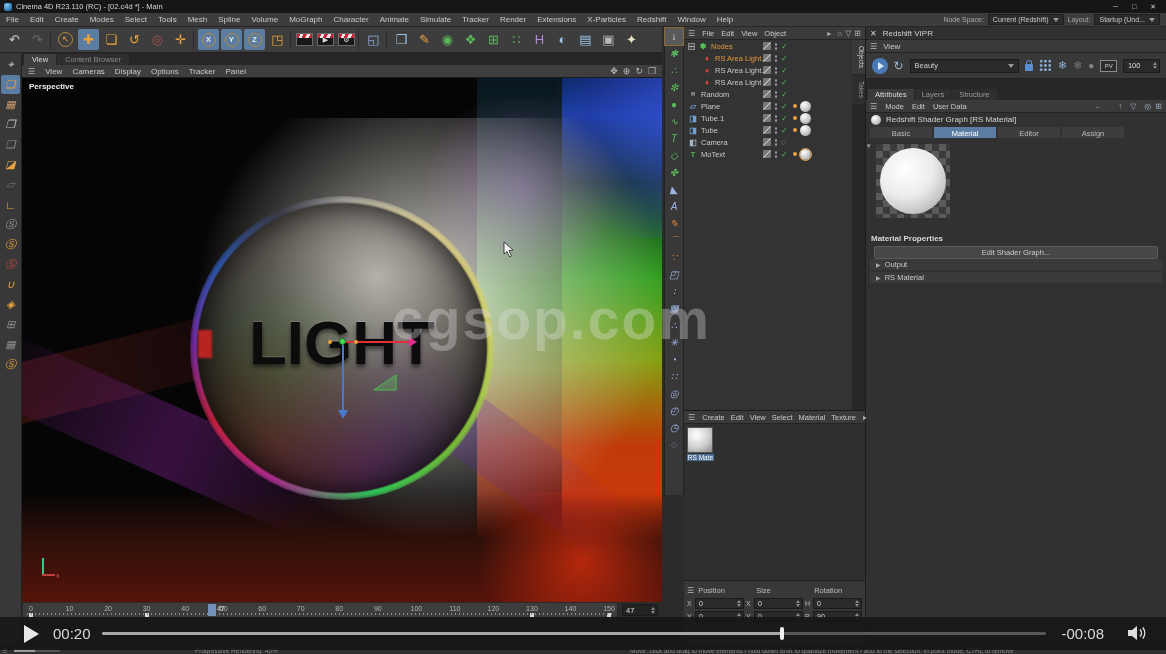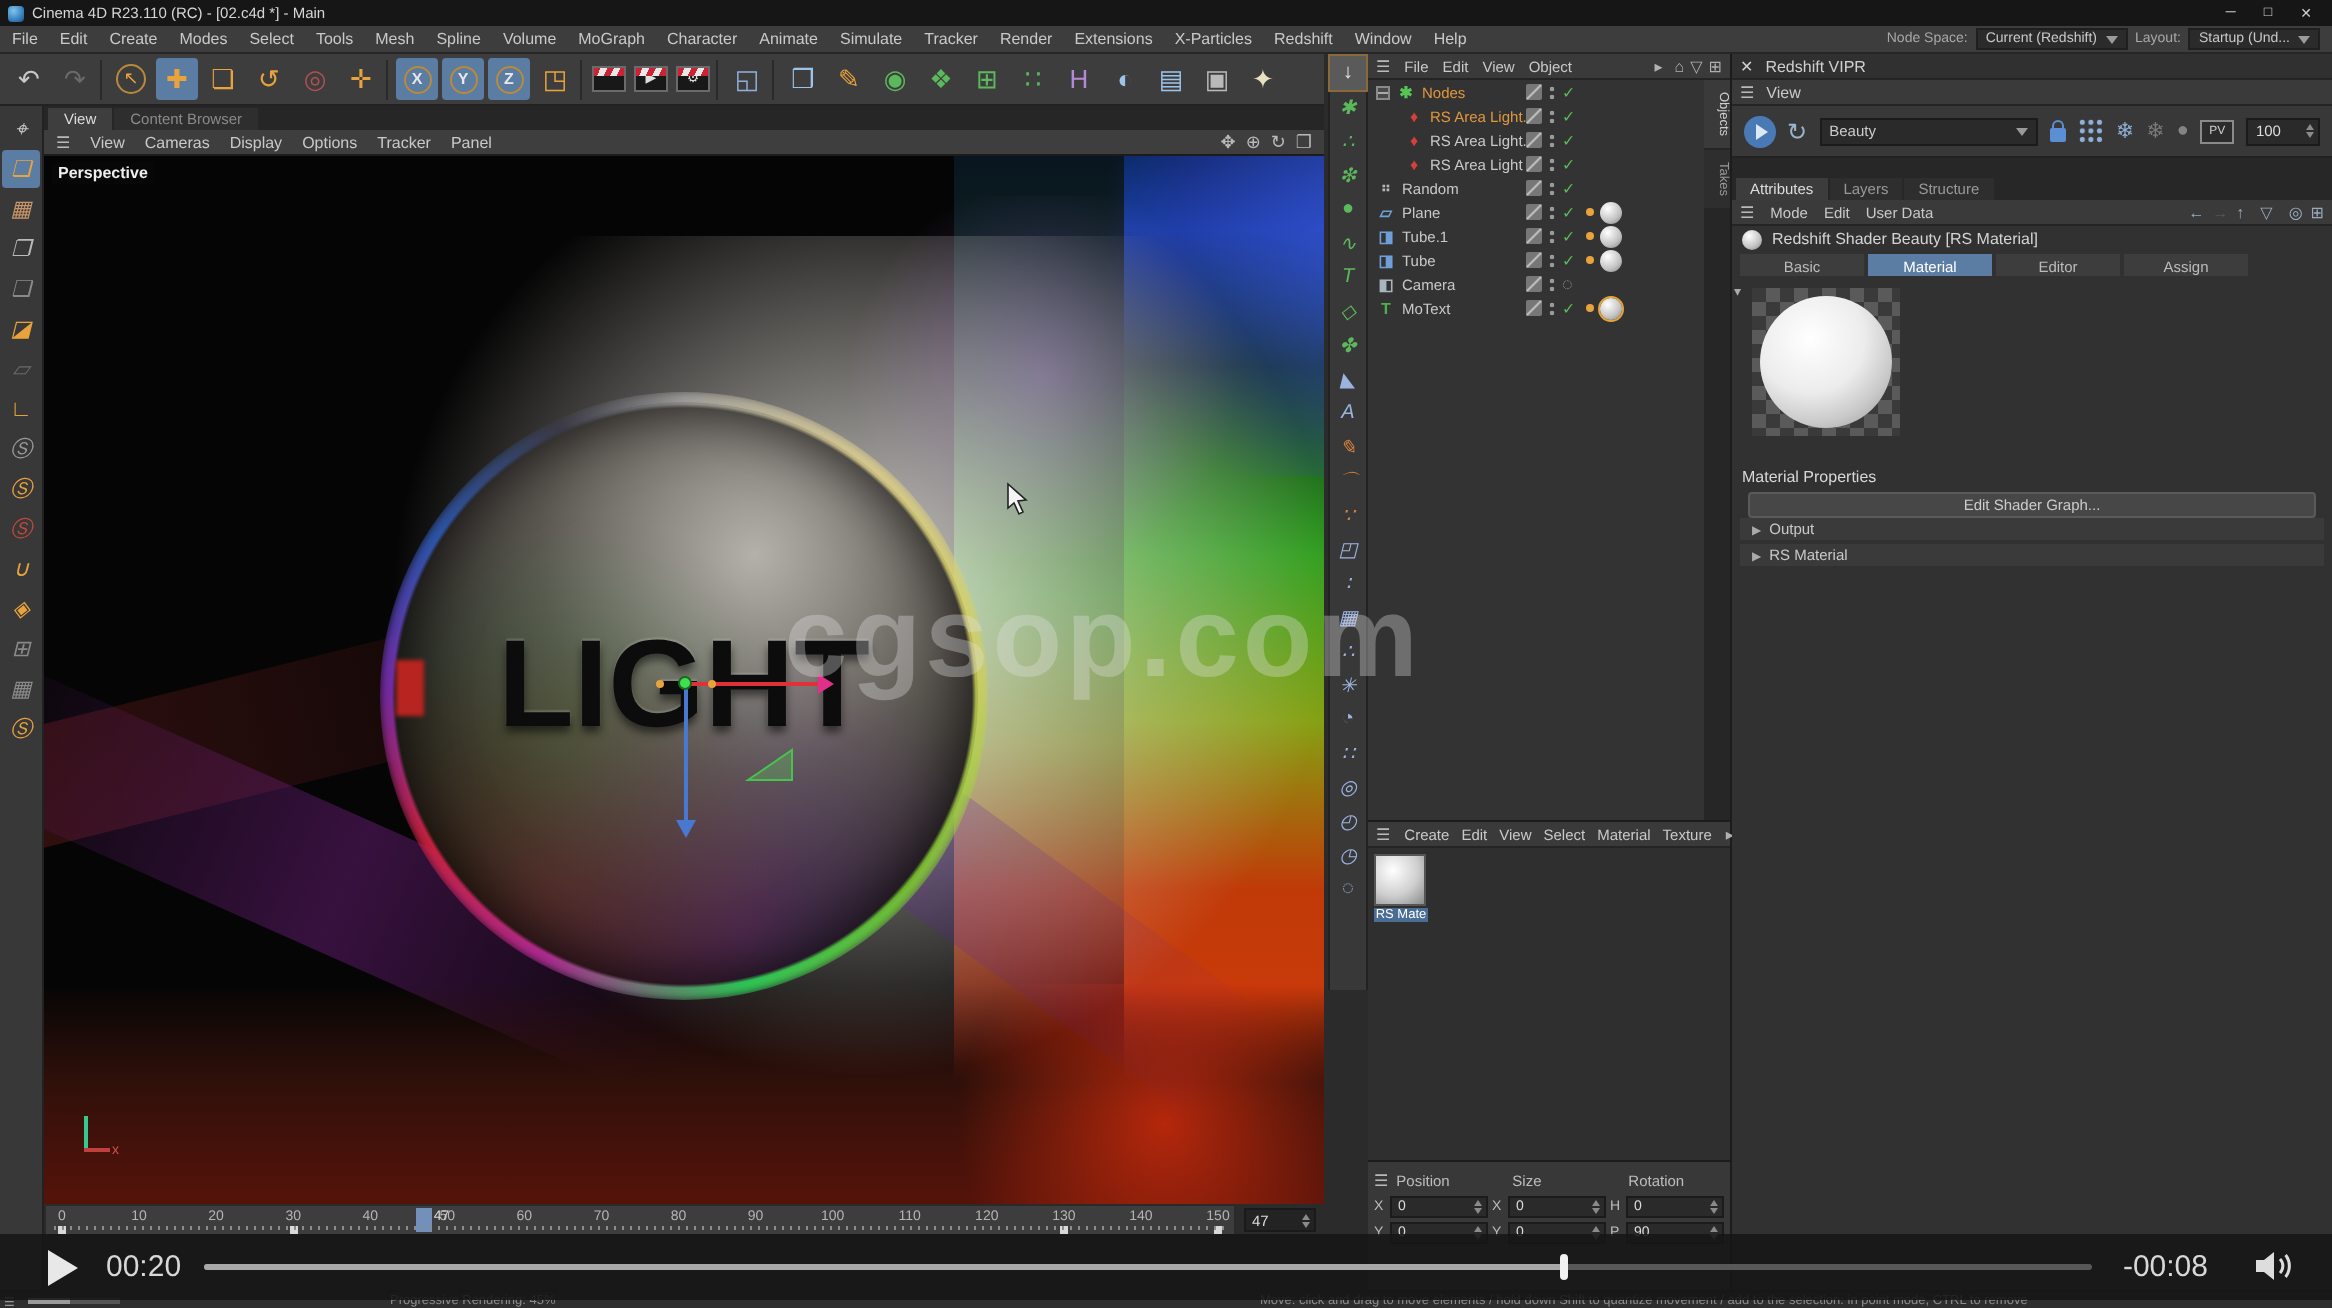--- a/index.html
+++ b/index.html
@@ -256,21 +256,21 @@
   .attr-subtab { width:62px; text-align:center; font-size:7.5px; background:#3d3d3d; color:#bbb; padding-top:1.5px; }
   .attr-subtab.active { background:#5b7ca3; color:#fff; }
   .preview-row { position:relative; height:88px; margin-top:3px; }
   .collapse-arrow { position:absolute; left:1px; top:0; font-size:7px; color:#aaa; }
   .checker { position:absolute; left:10px; top:2px; width:74px; height:74px;
     background-image:linear-gradient(45deg,#5a5a5a 25%,transparent 25%,transparent 75%,#5a5a5a 75%),
       linear-gradient(45deg,#5a5a5a 25%,transparent 25%,transparent 75%,#5a5a5a 75%);
     background-size:14px 14px; background-position:0 0,7px 7px; background-color:#3a3a3a; }
   .checker .big-sphere { position:absolute; left:4px; top:4px; width:66px; height:66px; border-radius:50%;
     background:radial-gradient(circle at 38% 32%, #ffffff, #ececec 45%, #c9c9c9 70%, #8f8f8f 100%); }
-  .mat-props { font-size:8px; font-weight:normal; color:#d8d8d8; padding:4px 5px 3px; }
+  .mat-props { font-size:8px; font-weight:bold; color:#d8d8d8; padding:4px 5px 3px; }
   .esg-btn { margin:0 8px; height:13px; background:#474747; border:1px solid #5a5a5a; border-radius:2px;
     font-size:7.5px; color:#ccc; display:flex; align-items:center; justify-content:center; }
   .nodes-h { font-size:8px; font-weight:bold; color:#d8d8d8; padding:6px 5px 3px; }
   .node-row { height:11px; background:#3a3a3a; margin:0 4px 2px; display:flex; align-items:center; gap:4px;
     padding-left:6px; font-size:7.5px; color:#c9c9c9; }
   .node-row .tri { font-size:6px; color:#aaa; }
 
   
   .statusbar { position:absolute; left:0; bottom:0; width:100%; height:9px; background:#2e2e2e;
     border-top:1px solid #222; font-size:6.5px; color:#8d8d8d; }
@@ -967,21 +967,21 @@
           <span data-name="parent-up-icon">↑</span>
           <span data-name="search-icon"></span>
           <span data-name="filter-icon">▽</span>
           <span data-name="lock-icon"></span>
           <span data-name="target-icon">◎</span>
           <span data-name="new-panel-icon">⊞</span>
         </span>
     </div>
     <div class="attr-obj" data-name="attribute-object-header">
       <i class="mini-sphere" data-name="material-thumb-icon"></i>
-      <span data-name="attribute-object-title">Redshift Shader Beauty [RS Material]</span>
+      <span data-name="attribute-object-title">Redshift Shader Graph [RS Material]</span>
     </div>
     <div class="attr-subtabs" data-name="attribute-subtabs">
 
     <span class="attr-subtab" data-name="attribute-subtab">Basic</span>
         <span class="attr-subtab active" data-name="attribute-subtab">Material</span>
         <span class="attr-subtab" data-name="attribute-subtab">Editor</span>
         <span class="attr-subtab" data-name="attribute-subtab">Assign</span>
       </div>
     <div class="preview-row" data-name="material-preview-section">
       <span class="collapse-arrow" data-name="collapse-icon">▾</span>

